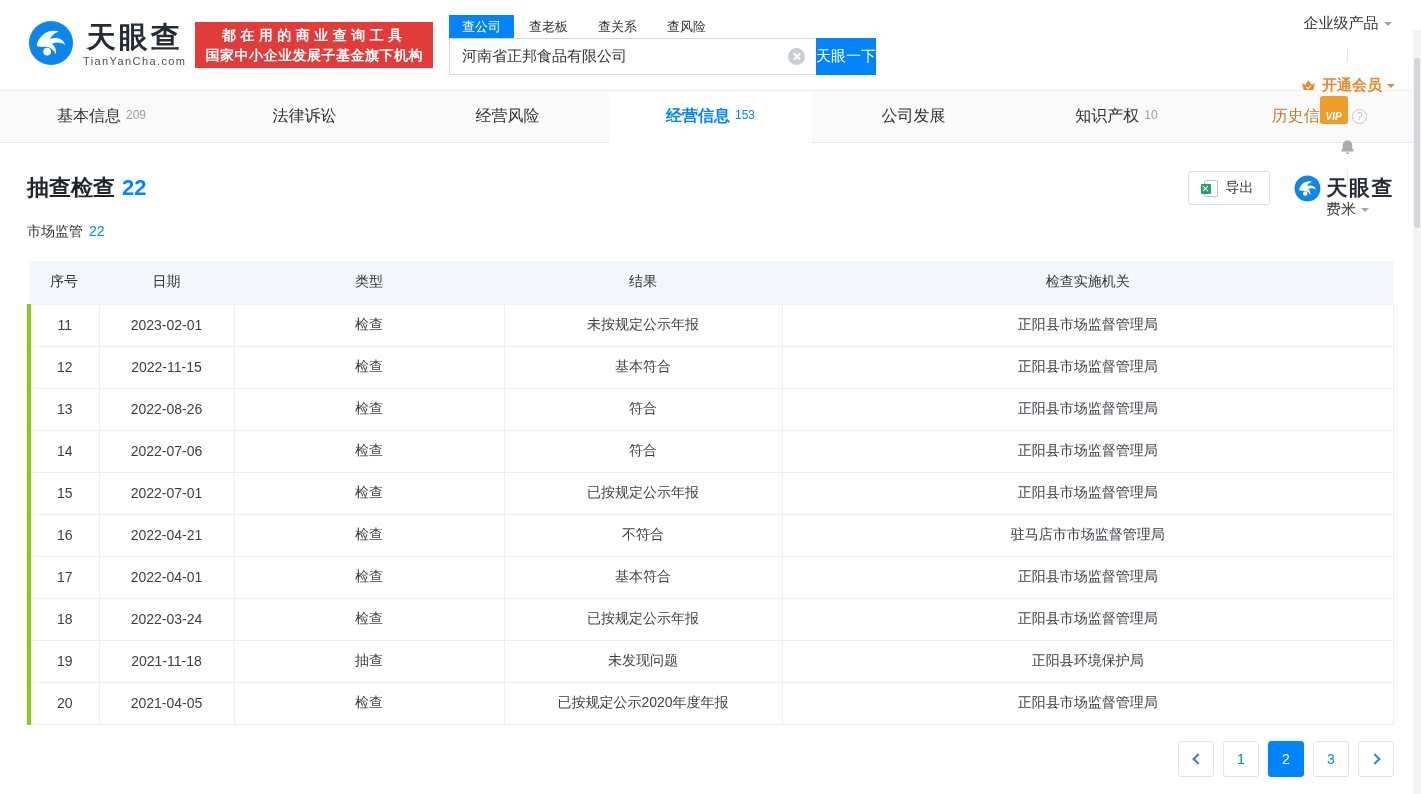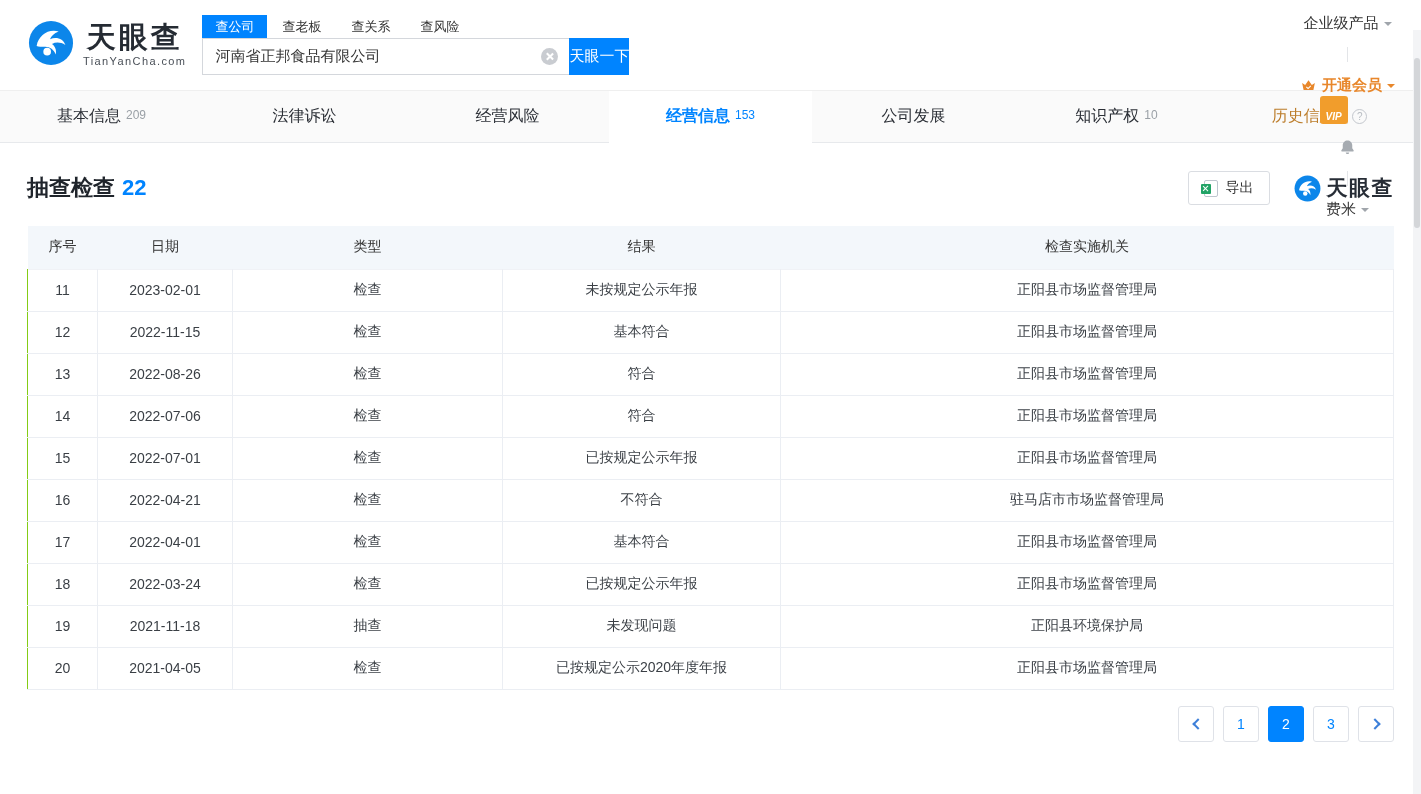--- a/index.html
+++ b/index.html
@@ -86,21 +86,21 @@
     color:#272d36; letter-spacing:1.5px; }
   .subsection { margin-top:17px; font-size:14px; color:#333; }
   .subsection .sub-count { color:#0084ff; margin-left:6px; }
 
   
   table.insp { width:100%; border-collapse:collapse; table-layout:fixed; margin-top:20px; }
   col.c0{width:70px} col.c1{width:135px} col.c2{width:270px} col.c3{width:278px}
   .insp th { background:#f3f7fb; height:43px; font-weight:400; font-size:14px; color:#333; text-align:center; }
   .insp td { height:42px; font-size:14px; color:#3a3f45; text-align:center;
     border-bottom:1px solid #ebeef3; border-right:1px solid #ebeef3; overflow:hidden; white-space:nowrap; }
-  .insp tbody td:first-child { border-left:1px solid #84cc16; }
+  .insp tbody td:first-child { border-left:4px solid #84cc16; }
   .insp tbody tr:first-child td { border-top:1px solid #f0f2f6; }
 
   
   .pagination { margin-top:16px; display:flex; justify-content:flex-end; gap:9px; }
   .pg-btn { width:36px; height:36px; border:1px solid #dfe2e8; border-radius:3px; background:#fff;
     color:#0084ff; font-size:14px; display:flex; align-items:center; justify-content:center;
     cursor:pointer; font-family:inherit; }
   .pg-btn.active { background:#0084ff; color:#fff; border-color:#0084ff; }
   .chev { display:inline-block; width:8px; height:8px; border-left:2px solid #3d7fd9; border-bottom:2px solid #3d7fd9; }
   .chev.left { transform:rotate(45deg); margin-left:3px; }
@@ -123,20 +123,24 @@
           <path fill="#fff" d="M9 27c2-11 12-18 23-15-5 2-8 5-9 8 7-3 14 0 16 6-5-3-10-3-14-1 3 2 5 6 4 11-2-5-6-8-11-8-4 0-7 0-9-1z"></path>
           <circle cx="20" cy="33" r="4" fill="#fff"></circle>
         </svg>
       </span>
       <span class="logo-txt">
         <span class="logo-cn">天眼查</span>
         <span class="logo-domain">TianYanCha.com</span>
       </span>
     </div>
 
+    <div class="slogan">
+      <div class="l1">都在用的商业查询工具</div>
+      <div class="l2">国家中小企业发展子基金旗下机构</div>
+    </div>
 
     <div class="search-block">
       <div class="search-tabs">
         <span class="stab active">查公司</span>
         <span class="stab">查老板</span>
         <span class="stab">查关系</span>
         <span class="stab">查风险</span>
       </div>
       <div class="search-row">
         <span class="search-input-wrap">
@@ -239,20 +243,23 @@
               <circle cx="24" cy="24" r="23" fill="#0c86ea"></circle>
               <path fill="#fff" d="M9 27c2-11 12-18 23-15-5 2-8 5-9 8 7-3 14 0 16 6-5-3-10-3-14-1 3 2 5 6 4 11-2-5-6-8-11-8-4 0-7 0-9-1z"></path>
               <circle cx="20" cy="33" r="4" fill="#fff"></circle>
             </svg>
           </span>
           <span>天眼查</span>
         </div>
       </div>
     </div>
 
+    <div class="subsection">
+      <span>市场监管</span><span class="sub-count">22</span>
+    </div>
 
     <table class="insp">
       <colgroup>
           <col class="c0">
           <col class="c1">
           <col class="c2">
           <col class="c3">
           <col>
         </colgroup>
       <thead>

